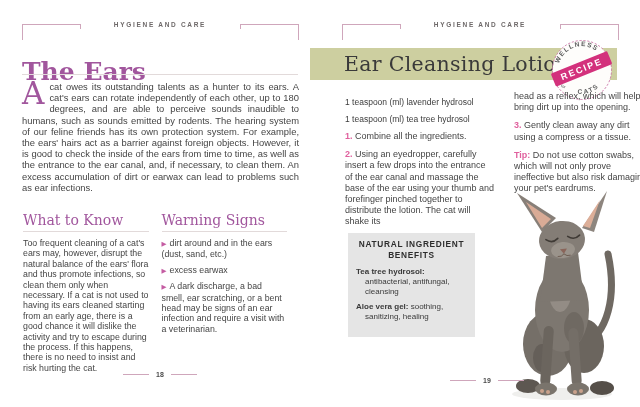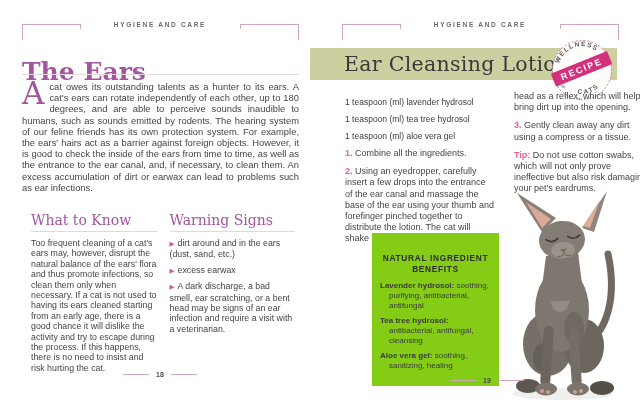--- a/index.html
+++ b/index.html
@@ -19,21 +19,21 @@
   .b1{left:22px;} .b2{left:240px;} .b3{left:342px;} .b4{left:560px;}
 
   
   .title-left{position:absolute;left:22px;top:40px;font-family:"DejaVu Serif",serif;
               font-size:25px;font-weight:700;color:#a1569d;}
   .title-rule{position:absolute;left:22px;top:74px;width:276px;height:1px;background:#e2dada;}
   .intro{position:absolute;left:22px;top:81px;width:277px;font-size:9.4px;line-height:11.2px;
          text-align:justify;margin:0;}
   .dropcap{float:left;font-family:"DejaVu Serif",serif;font-size:31px;line-height:23px;
            color:#a1569d;margin:1px 5px 0 0;}
-  .cols{position:absolute;left:31px;top:212px;width:264px;display:flex;gap:13px;}
+  .cols{position:absolute;left:23px;top:212px;width:264px;display:flex;gap:13px;}
   .col{width:126px;}
   .col h2{font-family:"DejaVu Serif",serif;font-size:14px;font-weight:400;color:#a1569d;
           margin:0 0 6px 0;padding-bottom:3px;border-bottom:1px solid #e2dada;}
   .col p{margin:0;font-size:8.8px;line-height:10.4px;}
   .bullet-item{margin:0 0 5px 0;font-size:8.8px;line-height:10.4px;}
   .bullet-icon{color:#c45ca2;font-size:6.5px;margin-right:3px;}
 
   
   .footer{position:absolute;display:flex;align-items:center;justify-content:center;gap:7px;width:128px;}
   .footer .dash{width:26px;height:1px;background:#cfa6bb;}
@@ -46,22 +46,22 @@
   .banner h1{margin:0;padding-left:34px;line-height:32px;font-family:"DejaVu Serif",serif;
              font-size:20.5px;font-weight:400;color:#3a3a3a;letter-spacing:.3px;}
   .badge{position:absolute;left:540px;top:29px;width:84px;height:82px;}
 
   .rcol1{position:absolute;left:345px;top:91px;width:150px;}
   .rcol2{position:absolute;left:514px;top:91px;width:137px;}
   .ingredient{font-size:8.5px;font-weight:400;color:#3b3b3b;margin:6px 0 7px 0;}
   .step{font-size:9px;line-height:11.2px;margin:0 0 7px 0;}
   .step-num,.tip-label{color:#e0619e;font-weight:700;}
 
-  .benefits{position:absolute;left:372px;top:233px;width:127px;background:#84cc16;
-            padding:20px 8px 7px;box-sizing:border-box;}
+  .benefits{position:absolute;left:348px;top:233px;width:127px;background:#e5e5e5;
+            padding:6px 8px 7px;box-sizing:border-box;}
   .benefits h3{margin:0 0 6px;text-align:center;font-size:8.3px;letter-spacing:.7px;
                color:#2d2d2d;line-height:11px;}
   .benefit{font-size:8px;line-height:10px;color:#3a3a3a;margin:0 0 5px;
            padding-left:9px;text-indent:-9px;}
   .benefit:last-child{margin-bottom:8px;}
 
   .cat{position:absolute;left:490px;top:188px;width:150px;height:216px;}
 </style>
 </head>
 <body>
@@ -124,34 +124,32 @@
         <g transform="rotate(-4 50 50)">
           <rect x="13" y="40" width="74" height="17" rx="1.5" fill="#d3317c"></rect>
           <text x="50" y="52.5" text-anchor="middle" font-family="Liberation Sans, sans-serif" font-size="11" font-weight="700" fill="#ffffff" letter-spacing="2.2">RECIPE</text>
         </g>
       </g>
     </svg>
 
     <div class="rcol1">
       <p class="ingredient">1 teaspoon (ml) lavender hydrosol</p>
       <p class="ingredient">1 teaspoon (ml) tea tree hydrosol</p>
-      <p class="ingredient">1 teaspoon (ml) aloe vera gel</p>
       <p class="step"><span class="step-num">1.</span> <span>Combine all the ingredients.</span></p>
       <p class="step"><span class="step-num">2.</span> <span>Using an eyedropper, carefully insert a few drops into the entrance of the ear canal and massage the base of the ear using your thumb and forefinger pinched together to distribute the lotion. The cat will shake its</span></p>
     </div>
 
     <div class="rcol2">
       <p class="step">head as a reflex, which will help bring dirt up into the opening.</p>
       <p class="step"><span class="step-num">3.</span> <span>Gently clean away any dirt using a compress or a tissue.</span></p>
       <p class="step"><span class="tip-label">Tip:</span> <span>Do not use cotton swabs, which will not only prove ineffective but also risk damaging your pet's eardrums.</span></p>
     </div>
 
     <div class="benefits">
       <h3>NATURAL INGREDIENT BENEFITS</h3>
-      <p class="benefit"><b>Lavender hydrosol:</b> <span>soothing, purifying, antibacterial, antifungal</span></p>
       <p class="benefit"><b>Tea tree hydrosol:</b> <span>antibacterial, antifungal, cleansing</span></p>
       <p class="benefit"><b>Aloe vera gel:</b> <span>soothing, sanitizing, healing</span></p>
     </div>
 
     <svg class="cat" viewBox="0 0 150 216">
       <ellipse cx="72" cy="206" rx="50" ry="6" fill="#efefed"></ellipse>
 
       <path d="M92,158 C118,146 127,108 118,66" fill="none" stroke="#6f6962" stroke-width="7" stroke-linecap="round"></path>
 
       <ellipse cx="58" cy="156" rx="25" ry="32" fill="#756f68"></ellipse>

